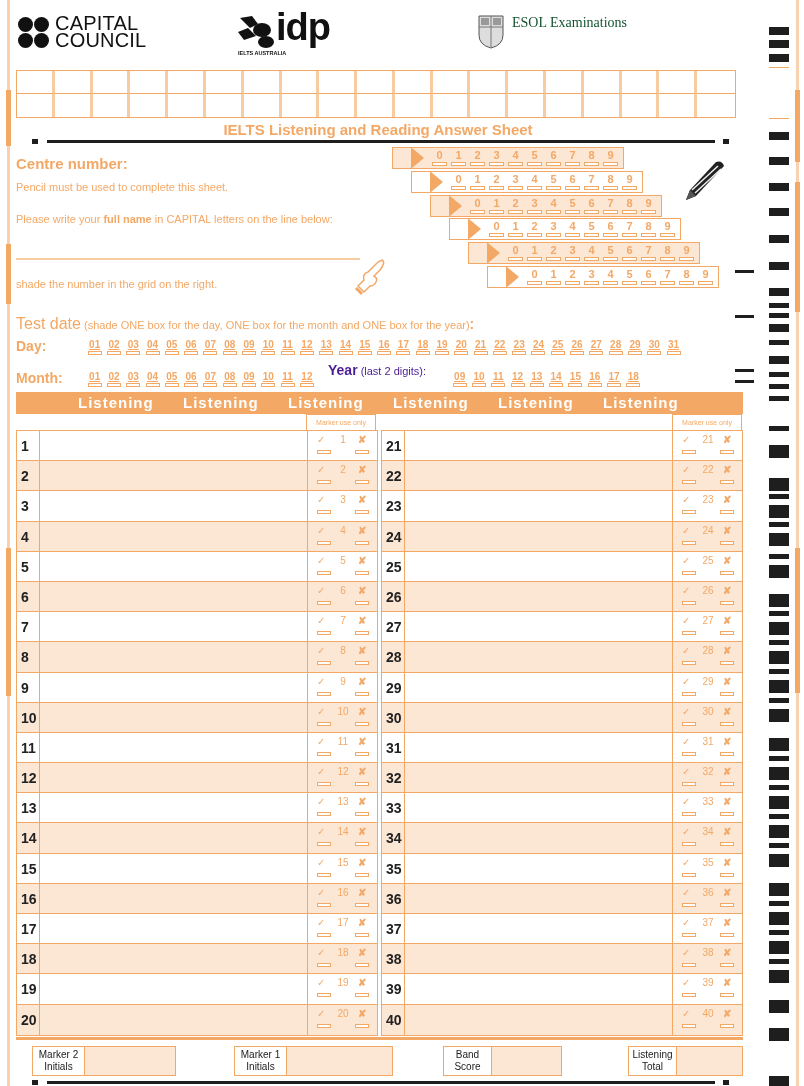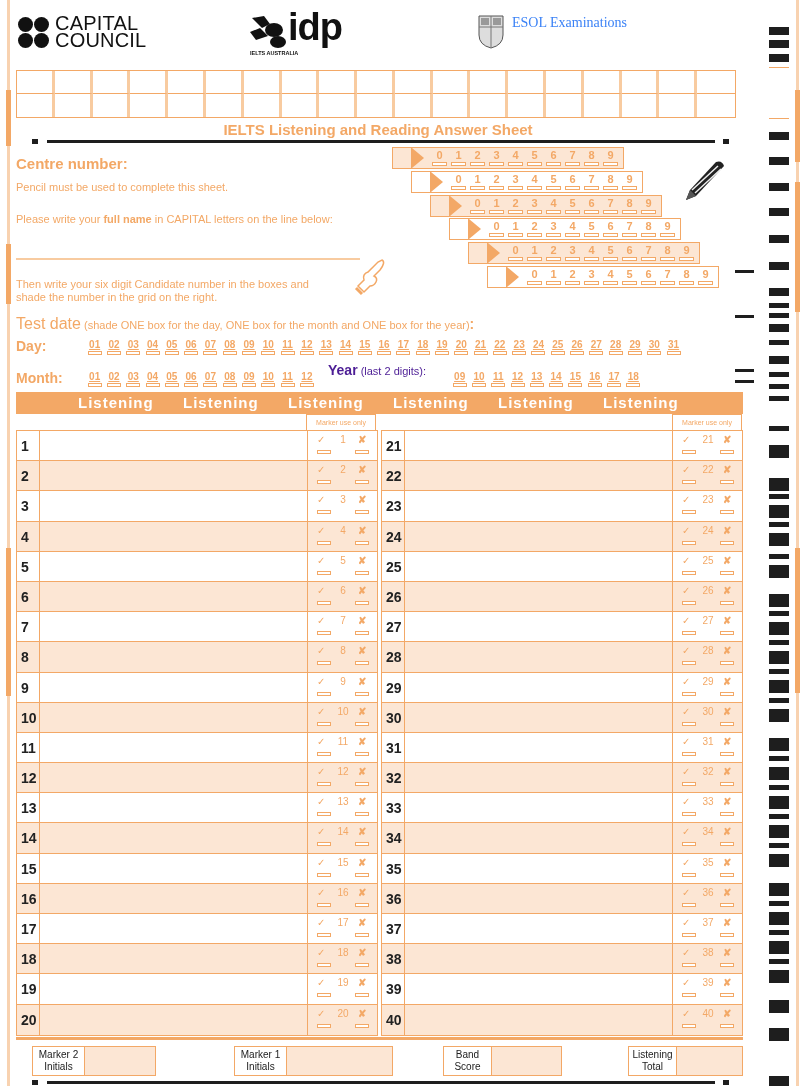--- a/index.html
+++ b/index.html
@@ -17,28 +17,28 @@
   .tmark.thick { height: 13px; }
   .tmark.mid { height: 8px; }
   .tmark.orange-line { height: 1px; background: #f3a866; }
   .side-dash { position: absolute; left: 735px; width: 19px; height: 3px; background: #1e1e1e; }
 
   
   .bc-logo { position: absolute; left: 18px; top: 15px; display: flex; align-items: center; }
   .bc-dots { display: grid; grid-template-columns: 15px 15px; grid-template-rows: 15px 15px; gap: 1px; margin-right: 6px; }
   .bc-dots span { width: 15px; height: 15px; border-radius: 50%; background: #111; }
   .bc-text { font-size: 20px; line-height: 17px; color: #111; font-weight: normal; letter-spacing: 0.2px; }
-  .idp-logo { position: absolute; left: 248px; top: 14px; width: 96px; height: 44px; }
+  .idp-logo { position: absolute; left: 236px; top: 14px; width: 96px; height: 44px; }
   .idp-text { position: absolute; left: 40px; top: -8px; font-size: 38px; font-weight: bold; color: #111; letter-spacing: -1px; }
   .idp-sub { position: absolute; left: 2px; top: 36px; font-size: 5.5px; font-weight: bold; color: #111; }
   .cam-logo { position: absolute; left: 478px; top: 15px; display: flex; align-items: flex-start; }
   .cam-shield { width: 26px; height: 34px; margin-right: 8px; }
   .cam-text1 { font-family: "Liberation Serif", serif; font-size: 15px; color: #222; line-height: 18px; letter-spacing: 0.3px; }
   .cam-text1 i { font-style: italic; }
-  .cam-text2 { font-family: "Liberation Serif", serif; font-size: 14px; color: #3b82f6; line-height: 16px; }
+  .cam-text2 { font-family: "Liberation Serif", serif; font-size: 14px; color: #14532d; line-height: 16px; }
 
   
   .name-grid { position: absolute; left: 16px; top: 70px; width: 720px; height: 48px; border: 1.5px solid #f3a866; display: grid; grid-template-columns: repeat(19, 1fr); grid-template-rows: 1fr 1fr; }
   .name-grid .cell { border-right: 3px solid #f8cba0; border-bottom: 1px solid #f3a866; }
   .name-grid .cell:nth-child(19n) { border-right: none; }
   .name-grid .cell:nth-child(n+20) { border-bottom: none; }
 
   .sheet-title { position: absolute; left: 0; width: 756px; top: 121px; text-align: center; font-size: 15px; font-weight: bold; color: #f3a866; }
   .rule { position: absolute; left: 47px; top: 140px; width: 668px; height: 3px; background: #1e1e1e; }
   .rule-sq { position: absolute; width: 6px; height: 5px; background: #1e1e1e; }
@@ -249,21 +249,20 @@
 <div class="sheet-title">IELTS Listening and Reading Answer Sheet</div>
 <div class="rule-sq" style="left:32px;top:139px;"></div>
 <div class="rule"></div>
 <div class="rule-sq" style="left:723px;top:139px;"></div>
 
 <div class="centre-label">Centre number:</div>
 <div class="note" style="top:181px;">Pencil must be used to complete this sheet.</div>
 <div class="note" style="top:213px;"><span>Please write your </span><b>full name</b><span> in CAPITAL letters on the line below:</span></div>
 <div class="name-line"></div>
 <div class="note" style="top:278px;line-height:13px;">
-  <div>Then write your six digit Candidate number in the boxes and</div>
   <div>shade the number in the grid on the right.</div>
 </div>
 
 <svg class="hand-icon" viewBox="0 0 36 40">
   <path d="M28 2 Q32 4 26 12 L20 18 Q24 20 22 24 Q20 28 16 28 L10 34 L4 28 L10 22 Q8 16 14 14 L24 4 Z" fill="none" stroke="#f3a866" stroke-width="1.5"></path>
   <path d="M2 30 L8 36" stroke="#f3a866" stroke-width="3"></path>
 </svg>
 
 <div id="cand-grid">
     <div class="cand-row shade" style="left: 392px; top: 147px; width: 232px;">
@@ -873,21 +872,21 @@
         <span class="num">40</span>
         <span class="cross">✘</span>
         <span class="b1"></span>
         <span class="b2"></span>
       </div>
     </div>
   </div>
 
 <div class="bottom-rule"></div>
 
-<div class="sig" style="left:32px;width:124px;">
+<div class="sig" style="left:32px;width:144px;">
   <div class="lab" style="width:52px;">
       <div>Marker 2</div>
       <div>Initials</div>
     </div>
   <div class="box" style="flex:1;"></div>
 </div>
 <div class="sig" style="left:234px;width:159px;">
   <div class="lab" style="width:52px;">
       <div>Marker 1</div>
       <div>Initials</div>

